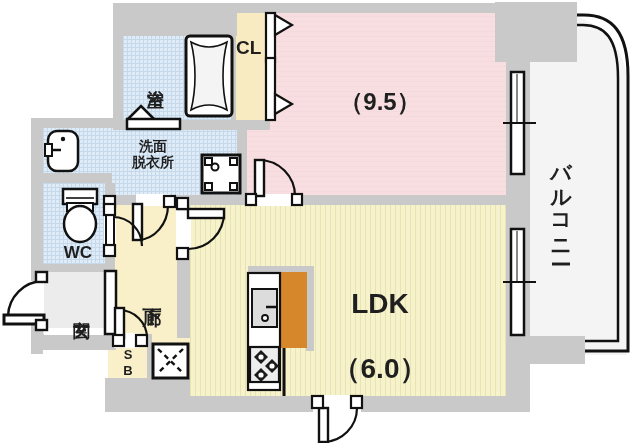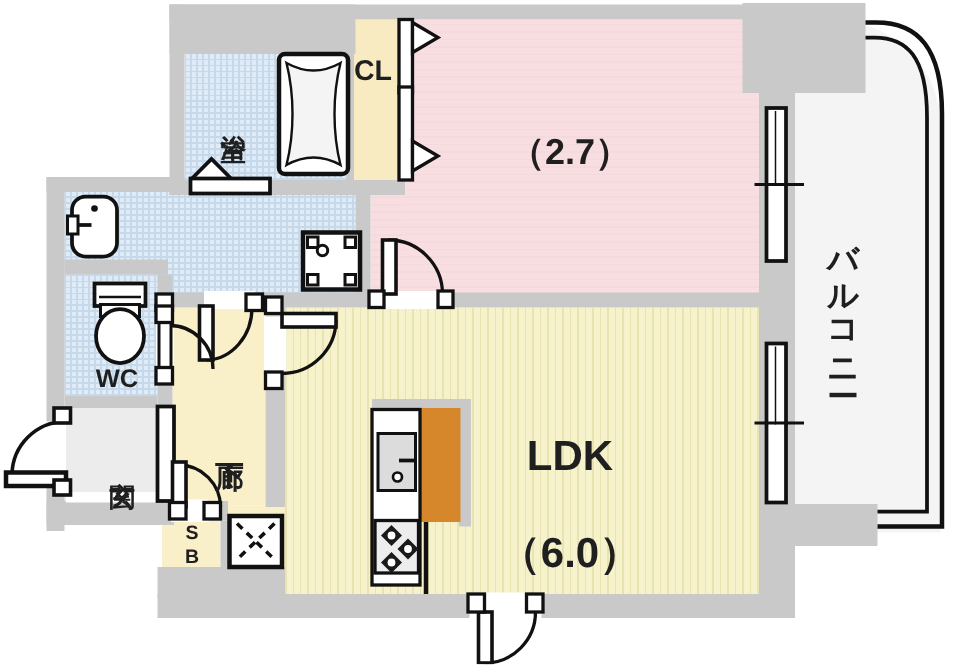--- a/index.html
+++ b/index.html
@@ -204,32 +204,34 @@
 
     <g>
       <path d="M323,442 A34,34 0 0 0 357,408" fill="none" stroke="#111" stroke-width="2.2"></path>
       <rect x="319" y="408" width="9" height="34" fill="#fff" stroke="#111" stroke-width="2.4"></rect>
       <rect x="312" y="396" width="11" height="12" fill="#fff" stroke="#111" stroke-width="2.2"></rect>
       <rect x="351" y="396" width="11" height="12" fill="#fff" stroke="#111" stroke-width="2.2"></rect>
     </g>
   </svg>
 
   <div class="lbl" style="left:300px;top:60px;width:160px;font-size:24px;">
-    <div>（2.7）</div>
+    <div>（9.5）</div>
   </div>
 
   <div class="lbl" style="left:300px;top:256px;width:160px;font-size:28px;">
     <div>LDK</div>
     <div>（6.0）</div>
   </div>
 
   <div class="lbl vert" style="left:542px;top:112px;width:30px;height:180px;font-size:21px;">バルコニー</div>
 
   <div class="lbl vert" style="left:138px;top:48px;width:26px;height:60px;font-size:17px;">浴室</div>
 
+  <div class="lbl" style="left:118px;top:138px;width:70px;font-size:14px;">洗面
+脱衣所</div>
 
   <div class="lbl" style="left:50px;top:243px;width:56px;font-size:17px;">WC</div>
 
   <div class="lbl vert" style="left:62px;top:282px;width:28px;height:56px;font-size:17px;">玄関</div>
 
   <div class="lbl vert" style="left:132px;top:263px;width:30px;height:62px;font-size:19px;">廊下</div>
 
   <div class="lbl" style="left:236px;top:36px;width:16px;font-size:19px;line-height:1.3;">CL</div>
 
   <div class="lbl" style="left:110px;top:347px;width:36px;font-size:13px;line-height:1.2;">S

